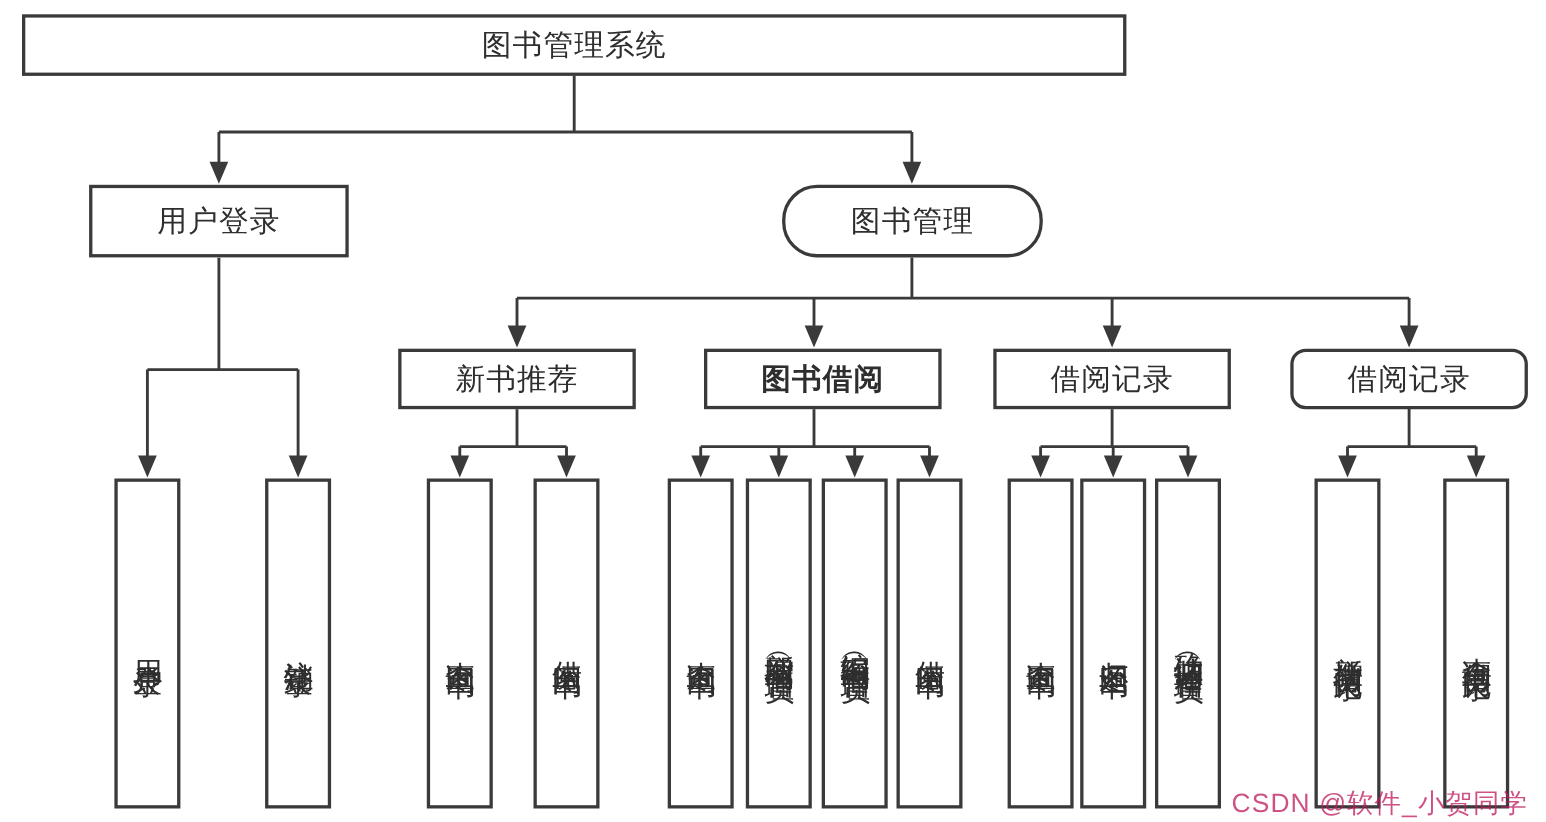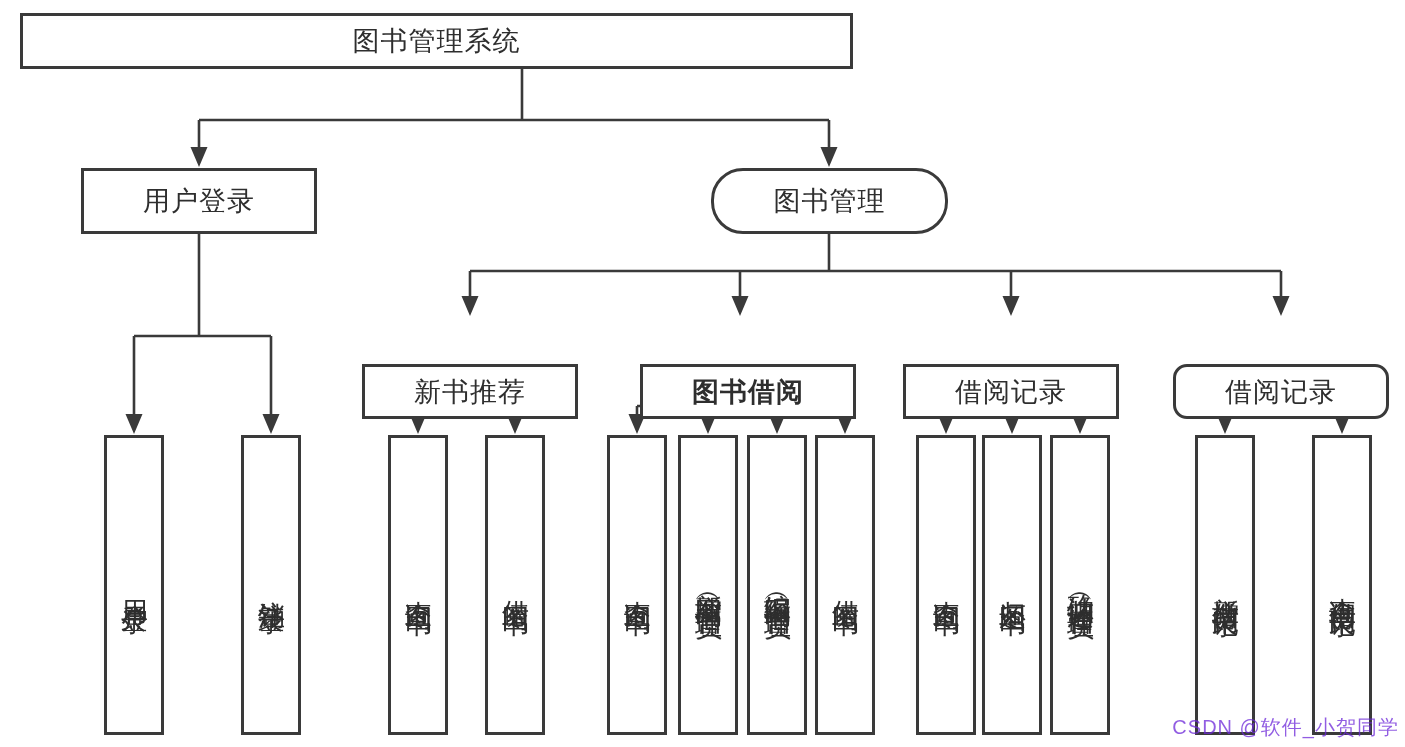--- a/index.html
+++ b/index.html
@@ -6,31 +6,31 @@
   body{font-family:"Liberation Sans",sans-serif;}
   .stage{position:relative;width:1405px;height:747px;background:#ffffff;overflow:hidden;}
   .connectors{position:absolute;left:0;top:0;z-index:1;}
   .ln{stroke:#3a3a3a;stroke-width:2.6;fill:none;}
   .ah{fill:#3a3a3a;stroke:none;}
   .box{position:absolute;box-sizing:border-box;background:#ffffff;border:3px solid #3a3a3a;
        display:flex;align-items:center;justify-content:center;z-index:2;}
   .h-label{font-size:27px;color:#2e2e2e;letter-spacing:1px;white-space:nowrap;}
   .v-label{writing-mode:vertical-rl;text-orientation:mixed;font-size:27px;letter-spacing:3px;
            line-height:1;color:#2e2e2e;white-space:nowrap;}
-  .root{left:20px;top:13px;width:833px;height:56px;}
+  .root{left:20px;top:13px;width:1004px;height:56px;}
   .l2a{left:81px;top:168px;width:236px;height:66px;}
   .l2b{left:711px;top:168px;width:237px;height:66px;border-radius:32px;}
-  .l3{top:317px;width:216px;height:55px;margin-top:47px;}
+  .l3{top:317px;width:216px;height:55px;}
   .l3a{left:362px;} .l3b{left:640px;font-weight:bold;} .l3c{left:903px;} .l3d{left:1173px;border-radius:14px;}
   .leaf{top:435px;width:60px;height:300px;}
   .lf1{left:104px;} .lf2{left:241px;} .lf3{left:388px;} .lf4{left:485px;}
   .lf5{left:607px;} .lf6{left:678px;} .lf7{left:747px;} .lf8{left:815px;}
   .lf9{left:916px;} .lf10{left:982px;} .lf11{left:1050px;} .lf12{left:1195px;} .lf13{left:1312px;}
-  .watermark{position:absolute;right:6px;top:714px;z-index:5;font-size:20px;
-             color:#6d28d9;opacity:0.75;letter-spacing:1px;white-space:nowrap;}
+  .watermark{position:absolute;right:16px;top:714px;z-index:5;font-size:24px;
+             color:#be185d;opacity:0.75;letter-spacing:1px;white-space:nowrap;}
 </style>
 </head>
 <body>
 
 <div class="stage">
 
   <svg class="connectors" width="1405" height="747" viewBox="0 0 1405 747" aria-hidden="true">
     <path class="ln" d="M522 68V120 M199 120H829 M199 120V152 M829 120V152
       M199 234V336 M134 336H271 M134 336V416 M271 336V416
       M829 234V271 M470 271H1281 M470 271V299 M740 271V299 M1011 271V299 M1281 271V299

